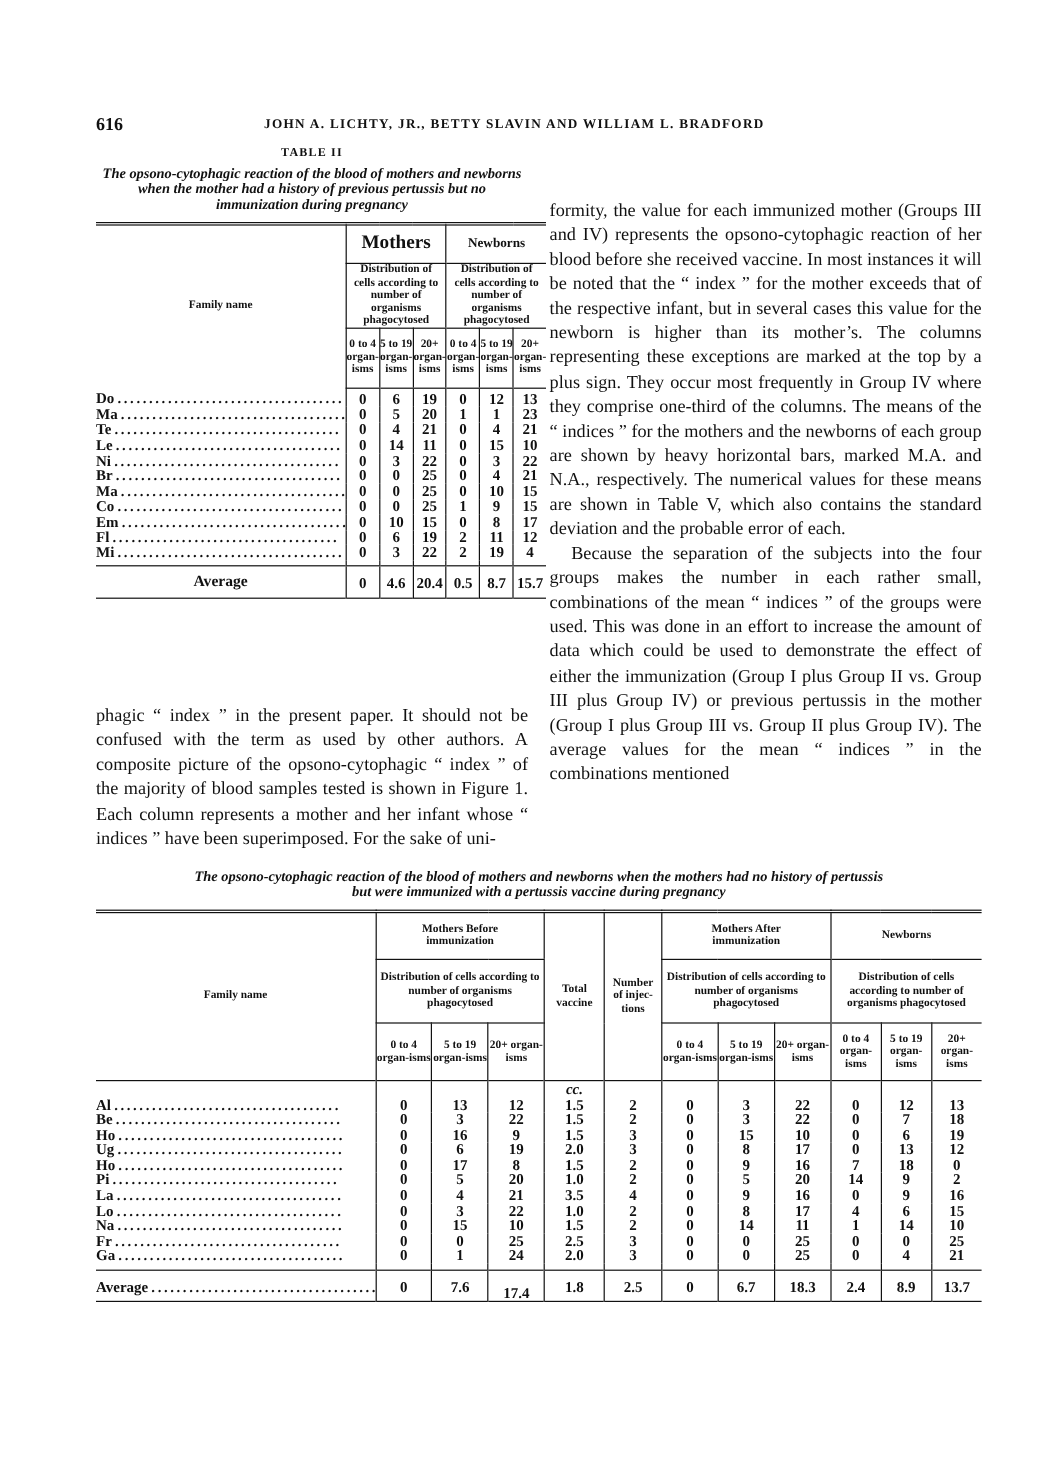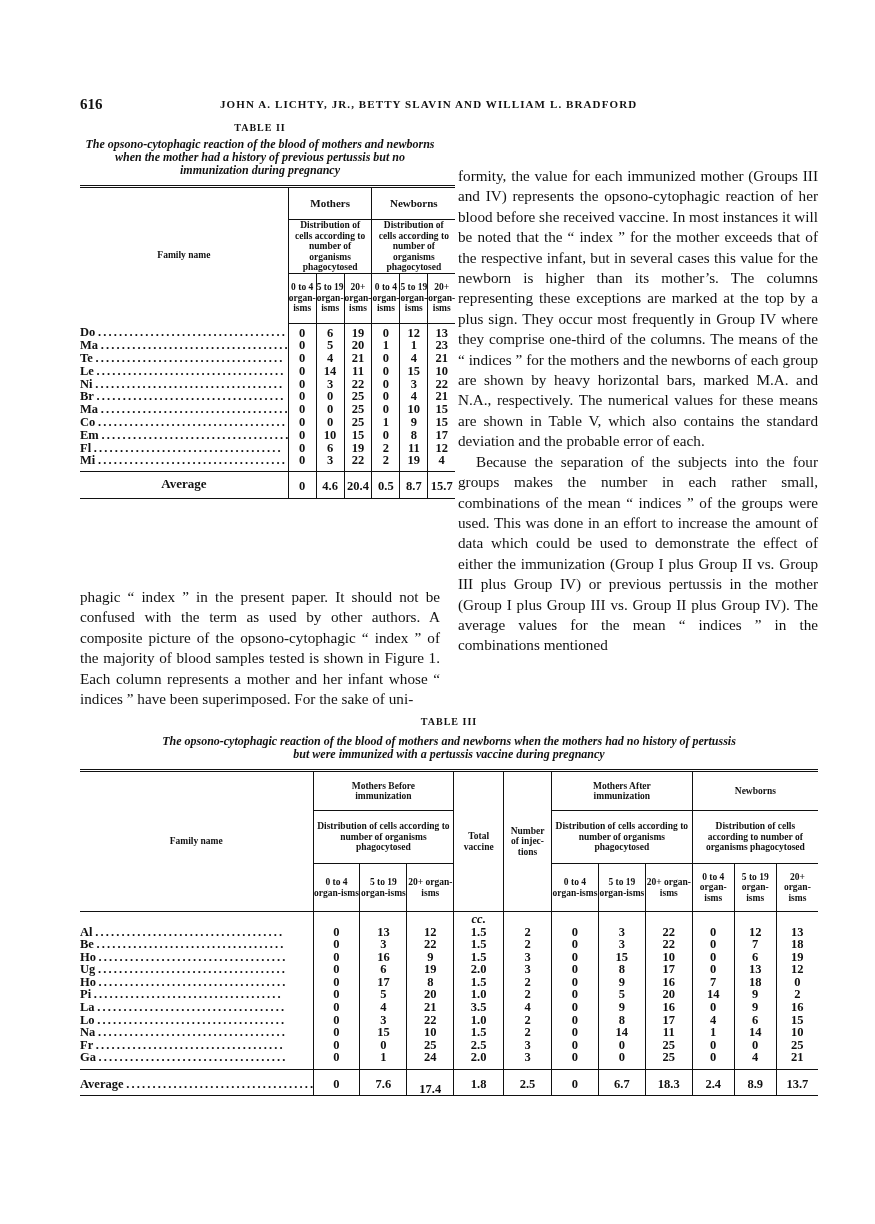--- a/index.html
+++ b/index.html
@@ -66,21 +66,21 @@
         <col style="width:43px">
         <col style="width:43px">
         <col style="width:43px">
         <col style="width:43px">
         <col style="width:43px">
         <col style="width:43px">
     </colgroup>
     <thead>
       <tr style="height:33px">
         <th rowspan="3">Family name</th>
-        <th colspan="3" class="vl hb" style="font-size:11px">Mothers</th>
+        <th colspan="3" class="vl hb" style="font-size:16px">Mothers</th>
         <th colspan="3" class="vl hb" style="font-size:11px">Newborns</th>
       </tr>
       <tr style="height:52px">
         <th colspan="3" class="vl hb" style="padding:0 3px">Distribution of cells according to number of organisms phagocytosed</th>
         <th colspan="3" class="vl hb" style="padding:0 3px">Distribution of cells according to number of organisms phagocytosed</th>
       </tr>
       <tr style="height:50px" class="t2-range-row">
         <th class="vl hb">0 to 4 organ-isms</th>
         <th class="vl hb">5 to 19 organ-isms</th>
         <th class="vl hb">20+ organ-isms</th>
@@ -214,21 +214,20 @@
 <div class="col-text col-right">
   <p>formity, the value for each immunized mother (Groups III and IV) represents the opsono-cytophagic reaction of her blood before she received vaccine.  In most instances it will be noted that the “ index ” for the mother exceeds that of the respective infant, but in several cases this value for the newborn is higher than its mother’s.  The columns representing these exceptions are marked at the top by a plus sign.  They occur most frequently in Group IV where they comprise one-third of the columns.  The means of the “ indices ” for the mothers and the newborns of each group are shown by heavy horizontal bars, marked M.A. and N.A., respectively.  The numerical values for these means are shown in Table V, which also contains the standard deviation and the probable error of each.</p>
   <p class="indent">Because the separation of the subjects into the four groups makes the number in each rather small, combinations of the mean “ indices ” of the groups were used.  This was done in an effort to increase the amount of data which could be used to demonstrate the effect of either the immunization (Group I plus Group II vs. Group III plus Group IV) or previous pertussis in the mother (Group I plus Group III vs. Group II plus Group IV).  The average values for the mean “ indices ” in the combinations mentioned</p>
 </div>
 
 <div class="col-text col-left">
   <p>phagic “ index ” in the present paper.  It should not be confused with the term as used by other authors.  A composite picture of the opsono-cytophagic “ index ” of the majority of blood samples tested is shown in Figure 1.  Each column represents a mother and her infant whose “ indices ” have been superimposed.  For the sake of uni-</p>
 </div>
 
 <div class="t3-wrap">
-  <div class="table-label">TABLE III</div>
   <div class="table-caption" style="margin-top:8px">
     <div>The opsono-cytophagic reaction of the blood of mothers and newborns when the mothers had no history of pertussis</div>
     <div>but were immunized with a pertussis vaccine during pregnancy</div>
   </div>
   <table class="data t3-table">
     <colgroup>
       <col style="width:155px">
       <col style="width:53px">
         <col style="width:53px">
         <col style="width:53px">

